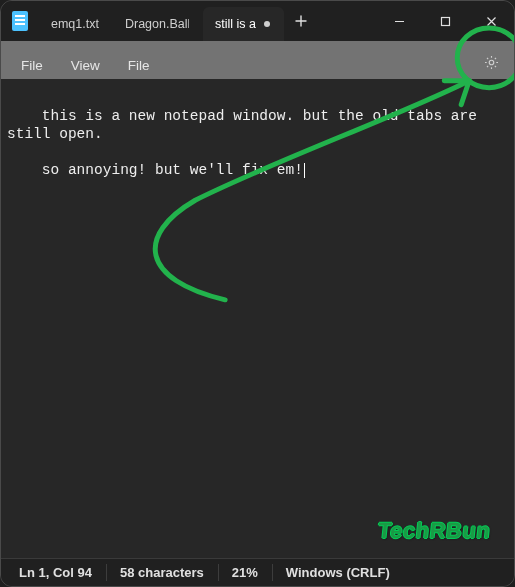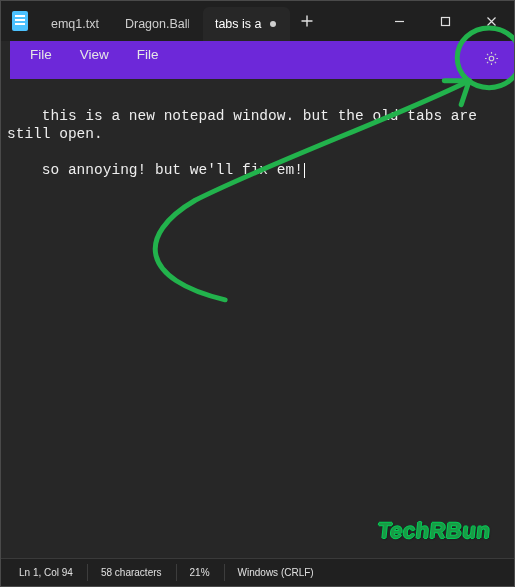--- a/index.html
+++ b/index.html
@@ -1,21 +1,21 @@
 <!DOCTYPE html>
 <html><head>
 <meta charset="utf-8">
 <style>
   * { box-sizing: border-box; margin: 0; padding: 0; }
   html, body { width: 515px; height: 587px; overflow: hidden; font-family: "Segoe UI", Tahoma, sans-serif; background:#1f1f1f;}
   .window {
     width: 515px; height: 587px;
     background: #272727;
     border: 1px solid #4a4a4a;
-    border-radius: 0;
+    border-radius: 12px;
     display: flex; flex-direction: column;
     position: relative;
     overflow: hidden;
   }
   
   .titlebar {
     height: 40px;
     background: #202020;
     display: flex;
     align-items: stretch;
@@ -53,42 +53,43 @@
   }
   .new-tab {
     width:34px; display:flex;align-items:center;justify-content:center;color:#e0e0e0;font-size:16px;cursor:pointer;
   }
   .spacer { flex:1; }
   .win-controls { display:flex; }
   .win-btn { width:46px; display:flex;align-items:center;justify-content:center;color:#e0e0e0;cursor:pointer;}
   .win-btn svg { width:11px;height:11px; }
   
   .menubar {
-    height:38px; background:#6d28d9; display:flex; align-items:flex-start; padding:0 6px; color:#e6e6e6;margin-left:9px;
+    height:38px; background:#737373; display:flex; align-items:flex-end; padding:0 6px; color:#e6e6e6;
   }
   .menu-item { padding:6px 14px; font-size:13.5px; cursor:pointer; border-radius:4px;}
   .menu-spacer { flex:1; }
   .settings-btn { width:34px;height:34px;display:flex;align-items:center;justify-content:center;cursor:pointer;border-radius:4px;}
   .settings-btn svg { width:17px;height:17px;stroke:#d0d0d0;fill:none;}
   
   .editor {
     flex:1; background:#272727; position:relative; padding:10px 6px;
     font-family: Consolas, "Courier New", monospace;
     font-size: 14.5px; line-height:18px; color:#eeeeee;
     white-space:pre-wrap;
     overflow:hidden;
   }
   .editor .caret {
     display:inline-block; width:1px; height:15px; background:#fff; vertical-align:middle; margin-left:1px;
   }
   
   .statusbar {
     height:28px; background:#202020; border-top:1px solid #3a3a3a;
-    display:flex; align-items:center; color:#e0e0e0; font-size:10px;
+    display:flex; align-items:center; color:#e0e0e0; font-size:13px;
     padding:0 4px;
+    font-weight:bold;
   }
   .status-cell { padding:0 14px; height:100%; display:flex;align-items:center; position:relative;}
   .status-cell + .status-cell::before {
     content:""; position:absolute; left:0; top:5px; bottom:5px; width:1px; background:#3d3d3d;
   }
   
   .watermark {
     position:absolute; right:24px; bottom:42px; font-weight:900; font-size:22px;
     font-family: Arial Black, Arial, sans-serif; letter-spacing:0.5px;
     color:#1a9a46;
@@ -110,21 +111,21 @@
       <div class="app-icon-inner"></div>
     </div>
     <div class="tabs">
       <div class="tab inactive">
         <span class="label">emq1.txt</span>
       </div>
       <div class="tab inactive">
         <span class="label">Dragon.Ball.S</span>
       </div>
       <div class="tab active">
-        <span class="label">tabs is a</span>
+        <span class="label">still is a</span>
         <span class="dirty-dot"></span>
       </div>
     </div>
     <div class="new-tab">
       <svg viewBox="0 0 12 12" width="12" height="12">
           <path d="M6 1v10M1 6h10" stroke="#e0e0e0" stroke-width="1.4" stroke-linecap="round"></path>
         </svg>
     </div>
     <div class="spacer"></div>
     <div class="win-controls">

